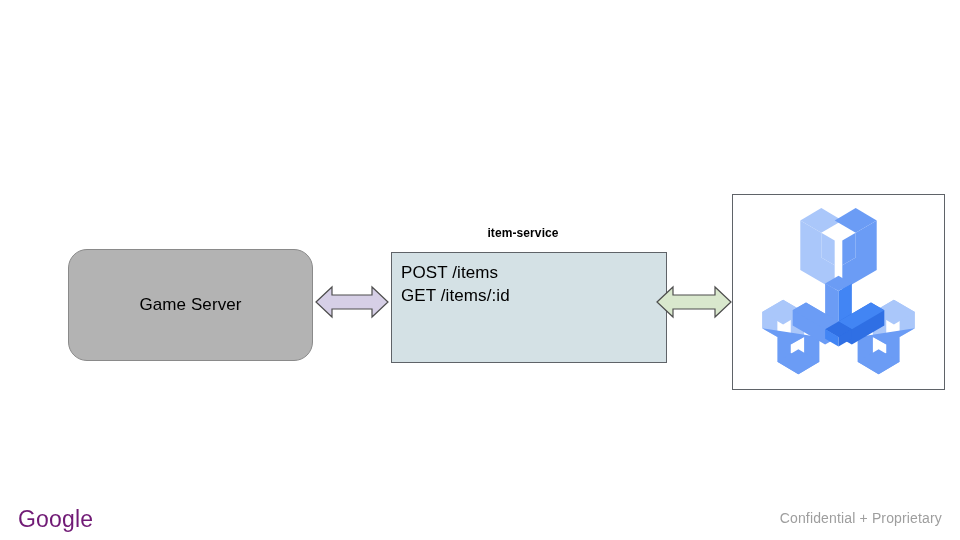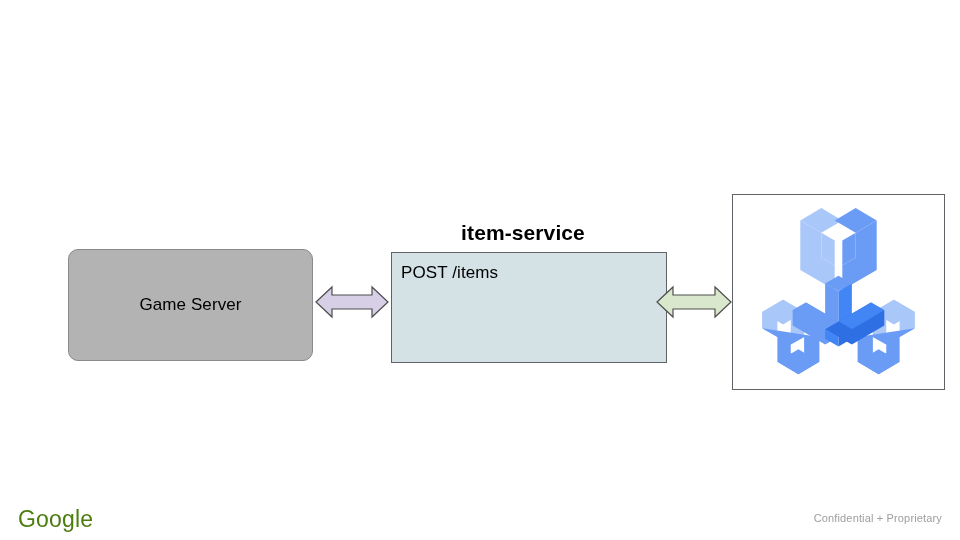--- a/index.html
+++ b/index.html
@@ -26,21 +26,21 @@
 
   
   #game-server-node {
     position: absolute;
     left: 68px;
     top: 249px;
     width: 245px;
     height: 112px;
     background: #b3b3b3;
     border: 1px solid #8a8a8a;
-    border-radius: 10px;
+    border-radius: 19px;
     box-sizing: border-box;
     display: flex;
     align-items: center;
     justify-content: center;
   }
   #game-server-label {
     font-size: 17px;
     line-height: 20px;
     color: #000000;
     letter-spacing: 0.1px;
@@ -64,21 +64,21 @@
     height: 42px;
   }
 
   
   #item-service-title {
     position: absolute;
     left: 391px;
     top: 223px;
     width: 264px;
     text-align: center;
-    font-size: 21px;
+    font-size: 12px;
     font-weight: bold;
     line-height: 20px;
     color: #000000;
     letter-spacing: 0.1px;
   }
 
   #item-service-box {
     position: absolute;
     left: 391px;
     top: 252px;
@@ -124,28 +124,28 @@
     height: 178px;
   }
 
   
   #google-wordmark {
     position: absolute;
     left: 18px;
     top: 505px;
     font-size: 23px;
     line-height: 28px;
-    color: #4d7c0f;
+    color: #701a75;
     letter-spacing: 0.2px;
   }
   #confidential-note {
     position: absolute;
     right: 18px;
     top: 512px;
-    font-size: 11px;
+    font-size: 14px;
     line-height: 12px;
     color: #9e9e9e;
     letter-spacing: 0.15px;
   }
 </style>
 </head>
 <body>
 
 <div id="slide">
 
@@ -157,20 +157,21 @@
     <svg width="74" height="42" viewBox="0 0 74 42" xmlns="http://www.w3.org/2000/svg">
       <polygon points="1,21 17,6 17,14 57,14 57,6 73,21 57,36 57,28 17,28 17,36" fill="#d6cfe6" stroke="#4d4d4d" stroke-width="1.2" stroke-linejoin="miter"></polygon>
     </svg>
   </div>
 
   <div id="item-service-title">item-service</div>
 
   <div id="item-service-box">
     <ul id="endpoint-list">
       <li class="endpoint-item">POST /items</li>
+      <li class="endpoint-item">GET /items/:id</li>
     </ul>
   </div>
 
   <div id="arrow-right" class="arrow-connector">
     <svg width="76" height="42" viewBox="0 0 76 42" xmlns="http://www.w3.org/2000/svg">
       <polygon points="1,21 17,6 17,14 59,14 59,6 75,21 59,36 59,28 17,28 17,36" fill="#d9e8cd" stroke="#4d4d4d" stroke-width="1.2" stroke-linejoin="miter"></polygon>
     </svg>
   </div>
 
   <div id="tools-logo-panel">

